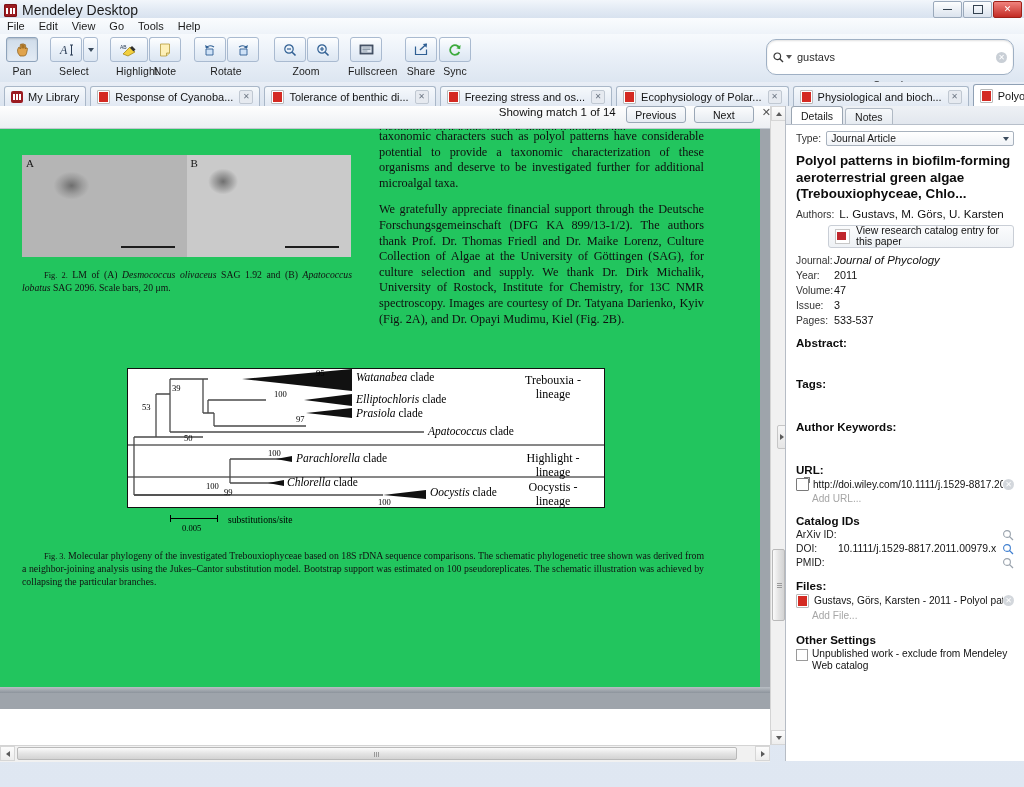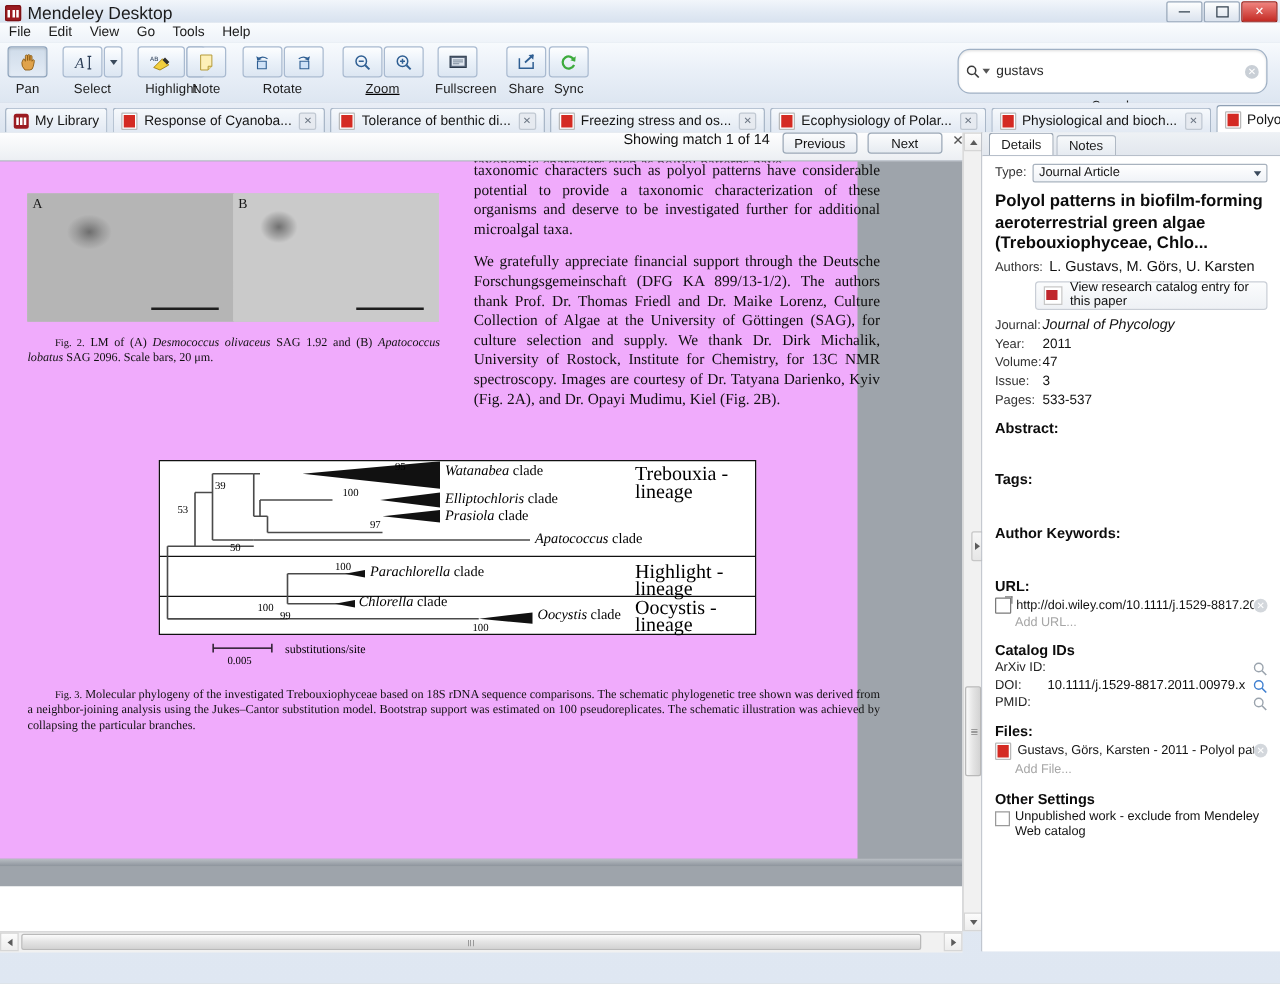--- a/index.html
+++ b/index.html
@@ -90,21 +90,21 @@
     display:flex;justify-content:flex-end;padding-right:8px;box-sizing:border-box;}
   .matchtext{font-size:11.5px;color:#111;margin-right:10px;}
   .mbtn{height:17px;min-width:60px;border:1px solid #9aa7b6;border-radius:3px;
     background:linear-gradient(to bottom,#fbfcfd,#e6ebf1);font-size:10.5px;color:#111;
     display:flex;align-items:center;justify-content:center;margin-right:8px;box-sizing:border-box;}
   .mclose{font-size:11px;color:#555;margin-right:6px;}
 
   
   .docarea{position:absolute;left:0;top:129px;width:770px;height:616px;
     background:#9ea4ab;overflow:hidden;}
-  .page{position:absolute;left:0;top:0;width:686px;height:558px;background:#f0abfc;}
+  .page{position:absolute;left:0;top:0;width:760px;height:558px;background:#22c55e;}
   .shadow{position:absolute;left:0;top:558px;width:770px;height:6px;
     background:linear-gradient(to bottom,#b9bec4,#8d949c);}
   .pagebelow{position:absolute;left:0;top:564px;width:770px;height:52px;background:#9ea4ab;}
   .pagebelow:after{content:"";position:absolute;left:0;top:16px;width:770px;height:36px;background:#fff;}
 
   
   .col-right{position:absolute;left:379px;top:0px;width:325px;}
   .doc-p{font-family:"Liberation Serif", serif;font-size:12.3px;line-height:15.6px;
     color:#0f0f0f;text-align:justify;margin:0 0 11px 0;}
   .cutline{position:absolute;left:379px;top:-6px;width:325px;height:7px;overflow:hidden;
@@ -134,22 +134,22 @@
   .micro .bar{position:absolute;right:12px;bottom:9px;width:54px;height:2px;background:#1d1d1d;}
   .fig2cap{position:absolute;left:22px;top:140px;width:330px;
     font-family:"Liberation Serif",serif;font-size:9.7px;line-height:12px;color:#111;text-align:justify;}
   .sc{font-size:8.4px;}
   .it{font-style:italic;}
 
   
   .fig3{position:absolute;left:127px;top:239px;width:478px;height:140px;
     border:1px solid #111;box-sizing:border-box;background:#fff;}
   .clade-lbl{position:absolute;font-family:"Liberation Serif",serif;font-size:11.5px;color:#000;white-space:nowrap;}
-  .lineage-lbl{position:absolute;font-family:"Liberation Serif",serif;font-size:16px;color:#000;
-    text-align:left;line-height:14px;white-space:nowrap;}
+  .lineage-lbl{position:absolute;font-family:"Liberation Serif",serif;font-size:12px;color:#000;
+    text-align:center;line-height:14px;white-space:nowrap;}
   .scalewrap{position:absolute;left:170px;top:386px;}
   .scalebar{width:46px;height:7px;border-left:1px solid #000;border-right:1px solid #000;
     border-bottom:0;position:relative;}
   .scalebar:after{content:"";position:absolute;left:0;top:3px;width:46px;height:1px;background:#000;}
   .scale-num{position:absolute;left:12px;top:8px;font-family:"Liberation Serif",serif;font-size:8.6px;}
   .scale-txt{position:absolute;left:58px;top:-1px;font-family:"Liberation Serif",serif;font-size:9.6px;}
   .fig3cap{position:absolute;left:22px;top:421px;width:682px;
     font-family:"Liberation Serif",serif;font-size:9.8px;line-height:12.3px;color:#111;text-align:justify;}
 
   
@@ -344,21 +344,21 @@
           <svg class="ic" width="14" height="14" viewBox="0 0 14 14">
             <path d="M4 6 h7 v6 h-7 z" fill="#cfe2f7" stroke="#2f5f93" stroke-width=".9"></path>
             <path d="M11 5 q-3-4-8-1" fill="none" stroke="#2f5f93" stroke-width="1.1"></path>
             <path d="M12 2 l-1 3.6 l-3.4-1.4 z" fill="#2f5f93"></path>
           </svg>
         </div>
       </div>
       <div class="tlabel">Rotate</div>
     </div>
 
-    <div class="tgroup" style="left:272px;width:68px;text-decoration:underline;">
+    <div class="tgroup" style="left:272px;width:68px;">
       <div class="tbtn-row">
         <div class="tbtn">
           <svg class="ic" width="14" height="14" viewBox="0 0 14 14">
             <circle cx="6" cy="6" r="4.2" fill="none" stroke="#2f5f93" stroke-width="1.2"></circle>
             <path d="M9.2 9.2 L12.5 12.5" stroke="#2f5f93" stroke-width="1.6"></path>
             <path d="M4 6 h4" stroke="#2f5f93" stroke-width="1.2"></path>
           </svg>
         </div>
         <div class="tbtn">
           <svg class="ic" width="14" height="14" viewBox="0 0 14 14">

